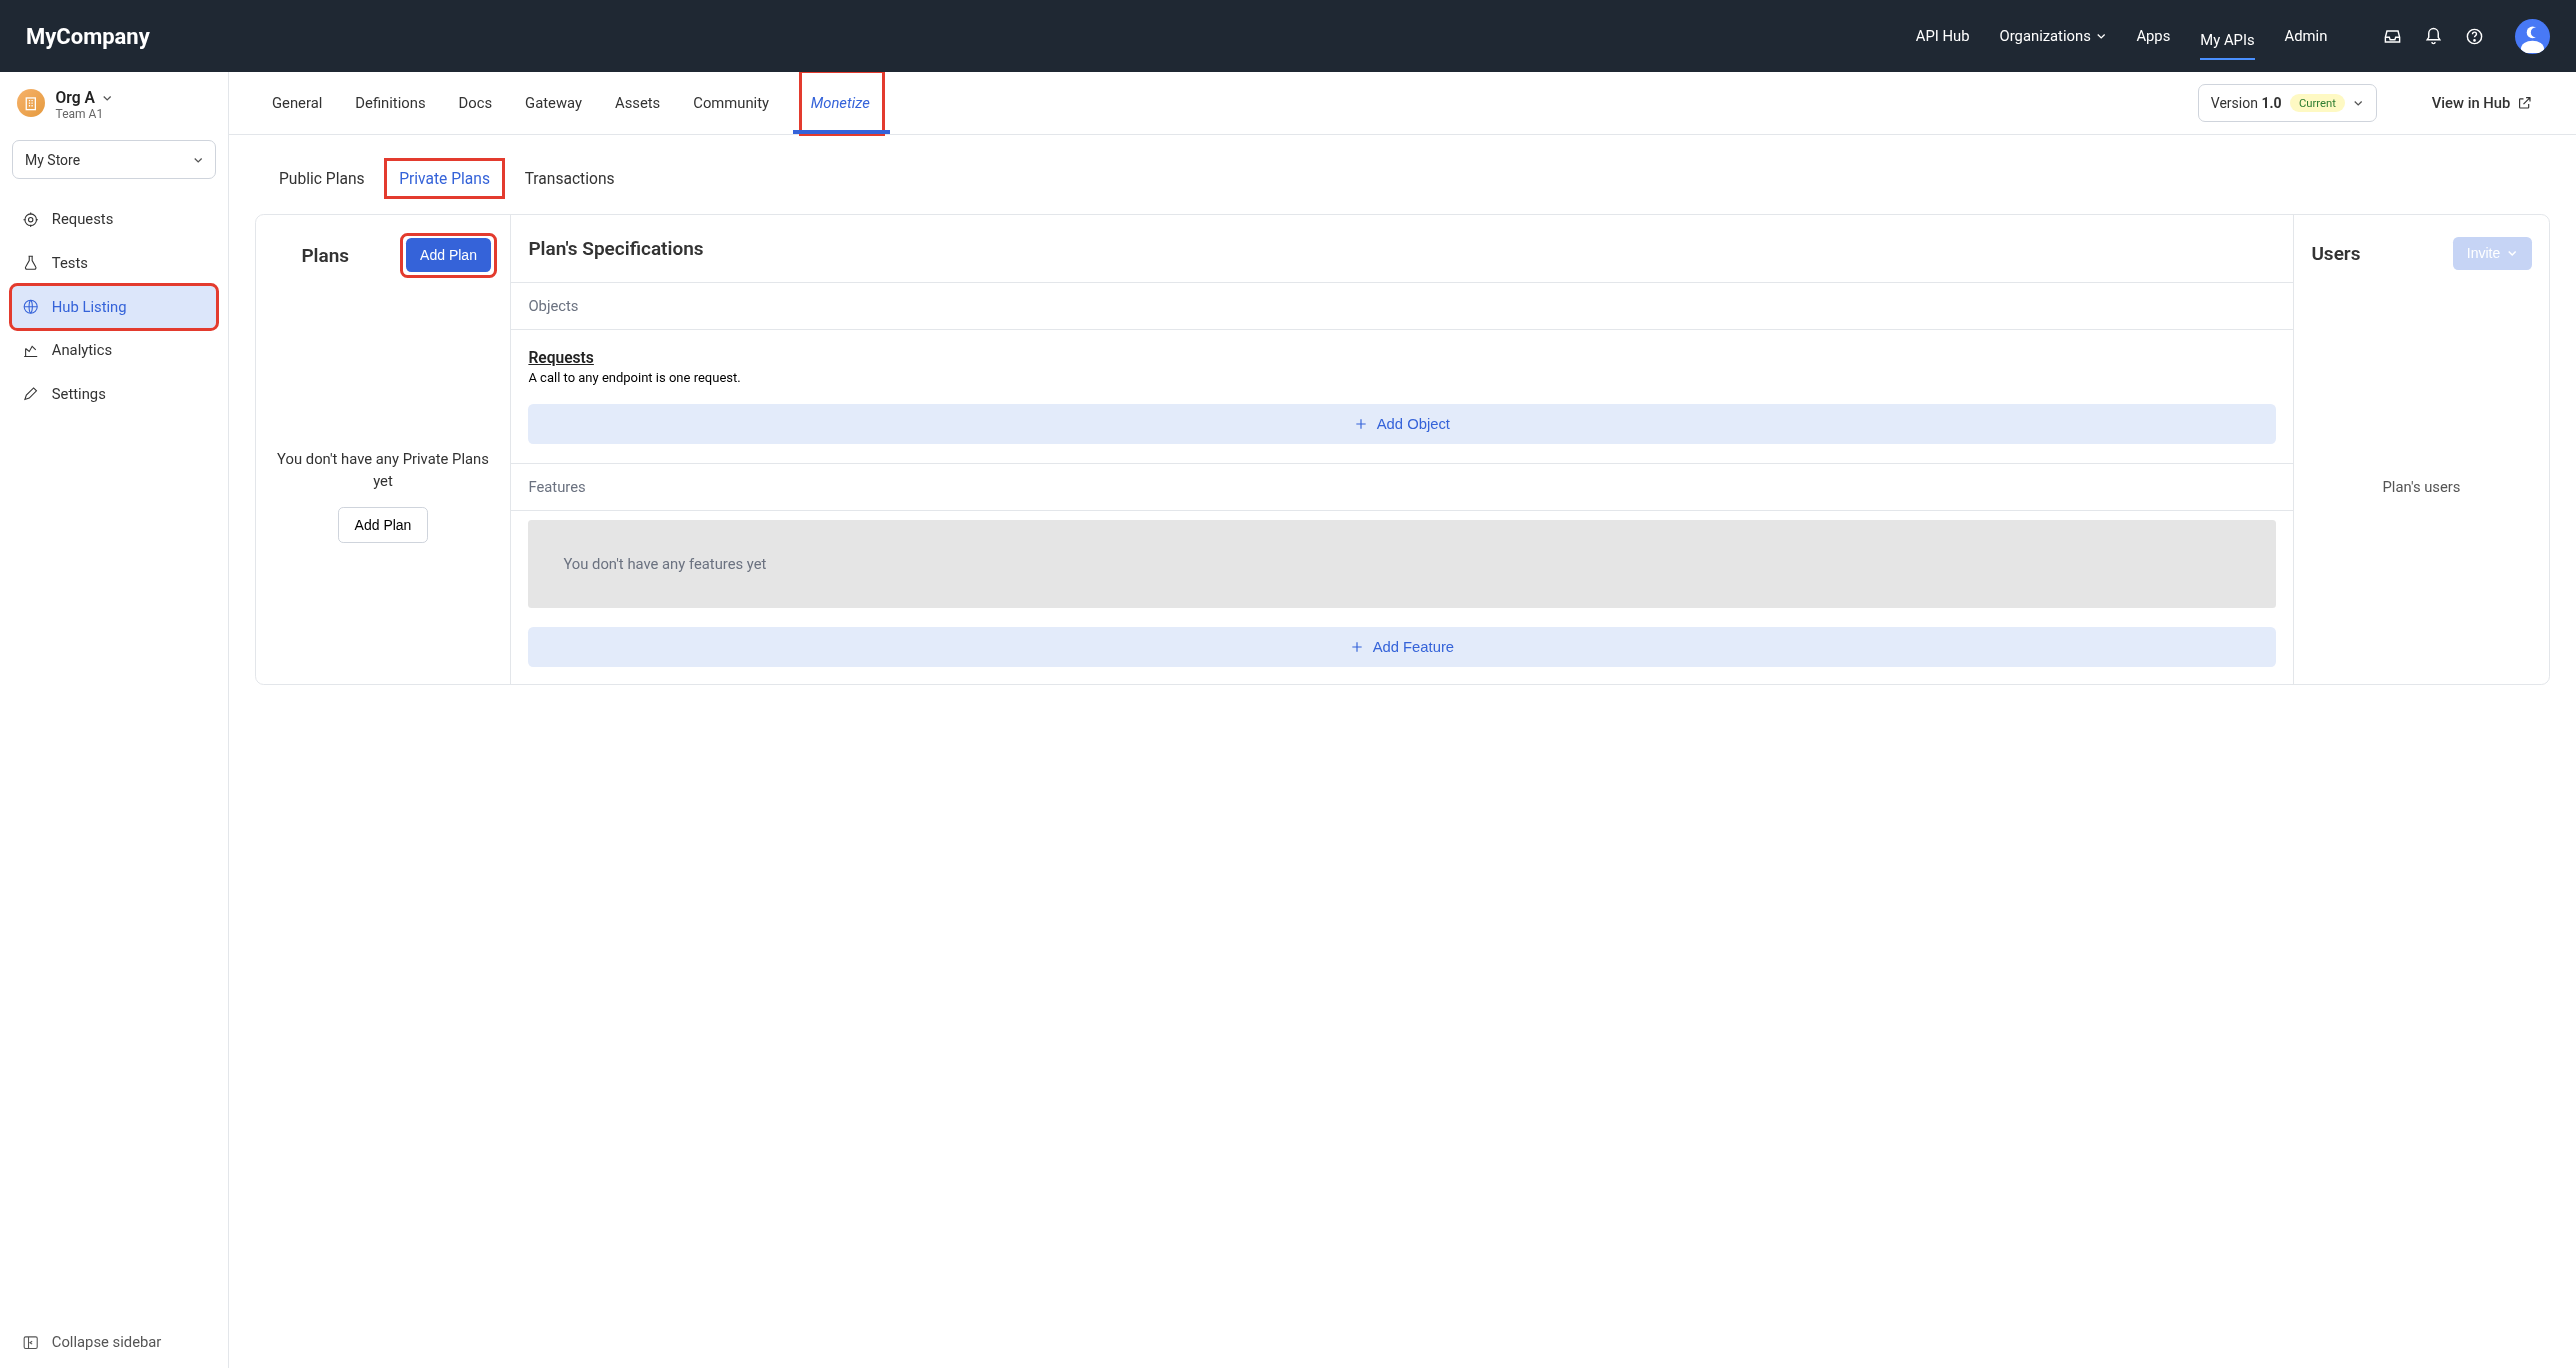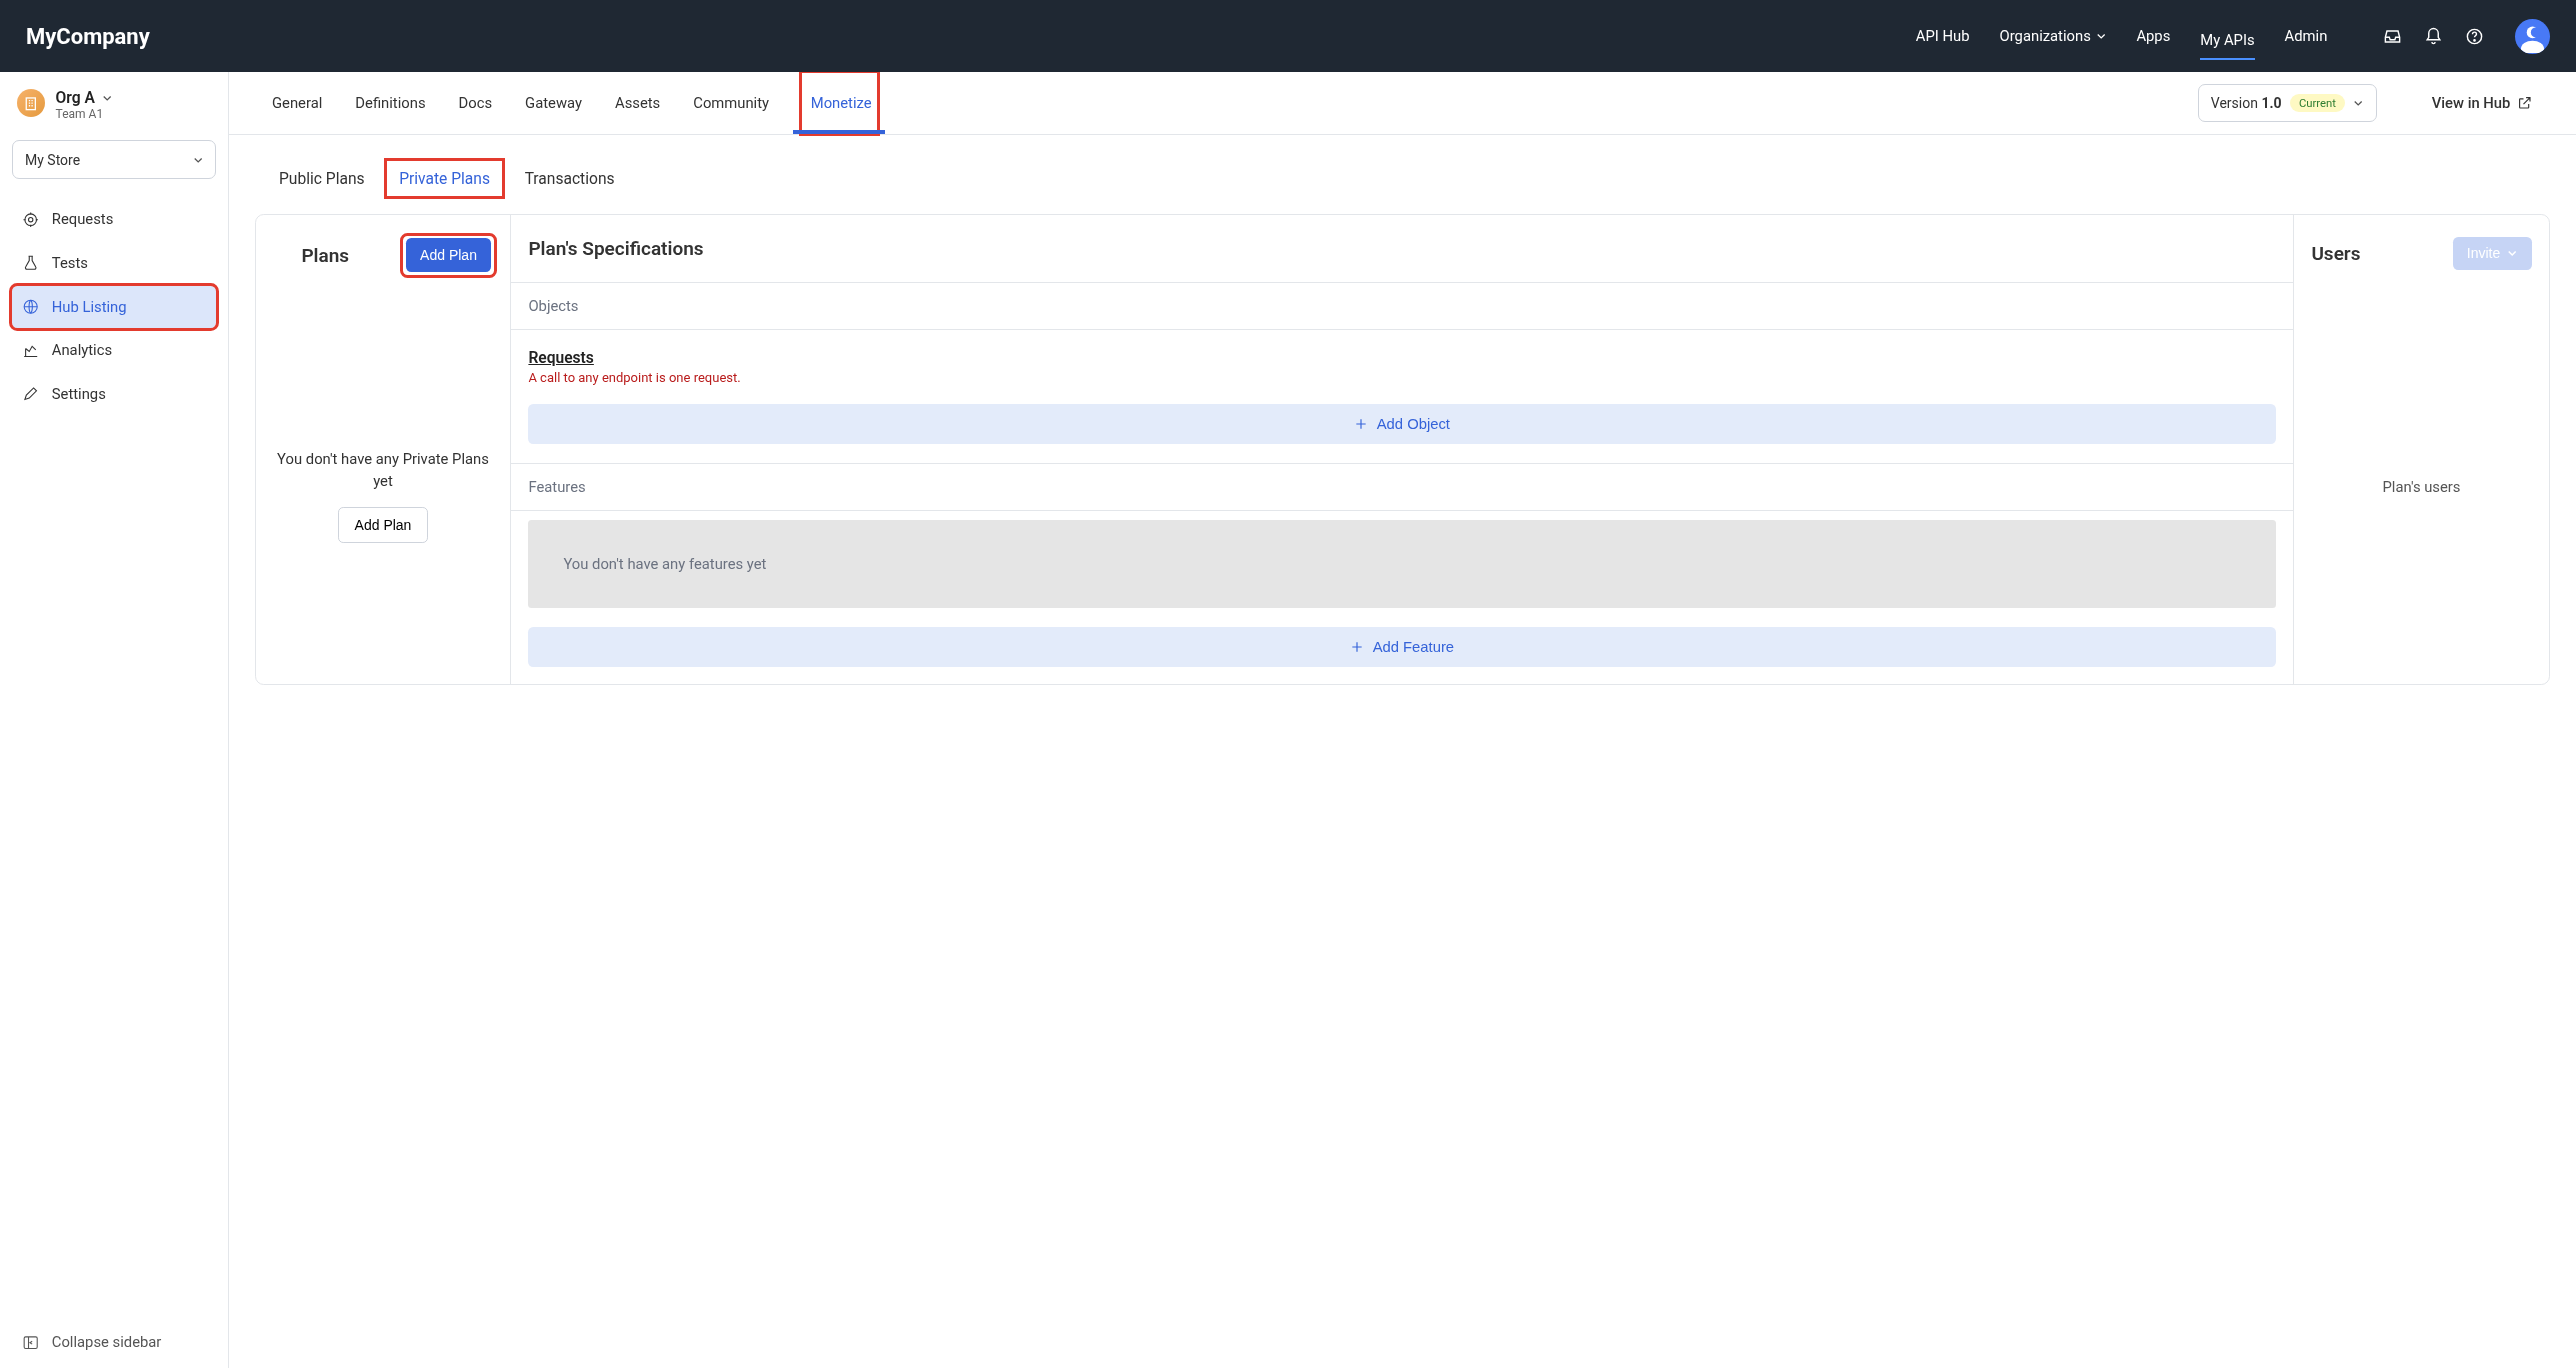--- a/index.html
+++ b/index.html
@@ -37,21 +37,21 @@
 .side-icon { width: 17.4px; height: 17.4px; display:flex; align-items:center; justify-content:center; flex-shrink:0; }
 .collapse-row { margin-top: auto; display: flex; align-items: center; gap: 12px; padding: 10.4px; color: #555; font-size: 14.8px; cursor: pointer; }
 
 
 .main { flex: 1; display: flex; flex-direction: column; overflow:auto; }
 
 
 .top-tabs { display: flex; align-items: center; padding: 0 43px; border-bottom: 0.9px solid #e3e6ea; height: 63px; gap: 33px; }
 .tab { font-size: 14.8px; color: #333; cursor: pointer; padding: 21px 0; position: relative; }
 .tab.active-blue { color: #3563d9; }
-.tab.highlighted { outline: 3.5px solid #e33b2e; outline-offset: -0.9px; padding-left:8.7px; padding-right:5px; }
+.tab.highlighted { outline: 3.5px solid #e33b2e; outline-offset: -0.9px; padding-left:8.7px; padding-right:12px;font-style:italic; }
 .tab .underline { position:absolute; left:-8.7px; right:-8.7px; bottom:-0.9px; height:3.5px; background:#3563d9; }
 .top-tabs-spacer { flex:1; }
 .version-box { border: 0.9px solid #cfd4dc; border-radius: 7px; padding: 8.7px 12px; display: flex; align-items: center; gap: 8.7px; cursor:pointer; }
 .version-text { font-size: 14px; }
 .version-text b { font-weight: 700; }
 .badge-current { background: #fef9c3; color: #2e7d32; font-size: 11.3px; padding: 2.6px 8.7px; border-radius: 10.4px; text-align: center; }
 .view-hub { margin-left: 22px; display:flex; align-items:center; gap:7px; font-size:14.8px; font-weight:500; cursor:pointer;text-align:center; }
 
 
 .sub-tabs { display: flex; gap: 15.6px; padding: 26px 43px 17.4px 43px; }
@@ -70,21 +70,21 @@
 .plans-title { font-size: 19px; font-weight: 600; }
 .btn-primary { background:#3563d9; color:#fff; border:none; border-radius:5.2px; padding:8.7px 14px; font-size:14px; cursor:pointer; }
 .btn-highlight-wrap { outline: 3.5px solid #e33b2e; outline-offset: 1.7px; padding:1.7px; display:inline-block; border-radius:3.5px; }
 .empty-plans { margin-top:174px; text-align:center; color:#333; font-size:14.8px; line-height:1.5; }
 .btn-outline { margin-top:15.6px; background:#fff; border:0.9px solid #cfd4dc; border-radius:5.2px; padding:8.7px 15.6px; font-size:14px; cursor:pointer; }
 
 .spec-title { font-size:19px; font-weight:600; padding:22px 17.4px; }
 .section-label { padding:14px 17.4px; color:#6b7280; font-size:14.8px; border-top:0.9px solid #e3e6ea; border-bottom:0.9px solid #e3e6ea; }
 .spec-body { padding:19px 17.4px; }
 .req-title { font-size:15.6px; font-weight:600; text-decoration:underline; color:#222; cursor:pointer; }
-.req-desc { font-size:13px; color:#b91c1c; margin-top:3.5px; }
+.req-desc { font-size:13px; color:#000000; margin-top:3.5px; }
 .btn-soft { margin-top:19px; width:100%; background:#e3ebfa; color:#3563d9; border:none; border-radius:5.2px; padding:12px; font-size:14.8px; cursor:pointer; display:flex; align-items:center; justify-content:center; gap:8.7px; }
 .empty-features-box { margin:8.7px 17.4px 17.4px 17.4px; background:#e5e5e5; padding:35px; text-align:left; color:#6b7280; font-size:14.8px; border-radius:3.5px; }
 .feat-btn-wrap { padding: 0 17.4px 17.4px 17.4px; }
 
 .users-header { display:flex; justify-content:space-between; align-items:center; }
 .invite-btn { background:#c6d4f5; color:#fff; border:none; border-radius:5.2px; padding:8.7px 14px; font-size:14px; cursor:pointer; display:flex; align-items:center; gap:7px; }
 .users-empty { margin-top:208px; text-align:center; color:#555; font-size:14.8px; }
 
 .chev-down { width:10.4px; height:10.4px; }
 svg { display:block; }

